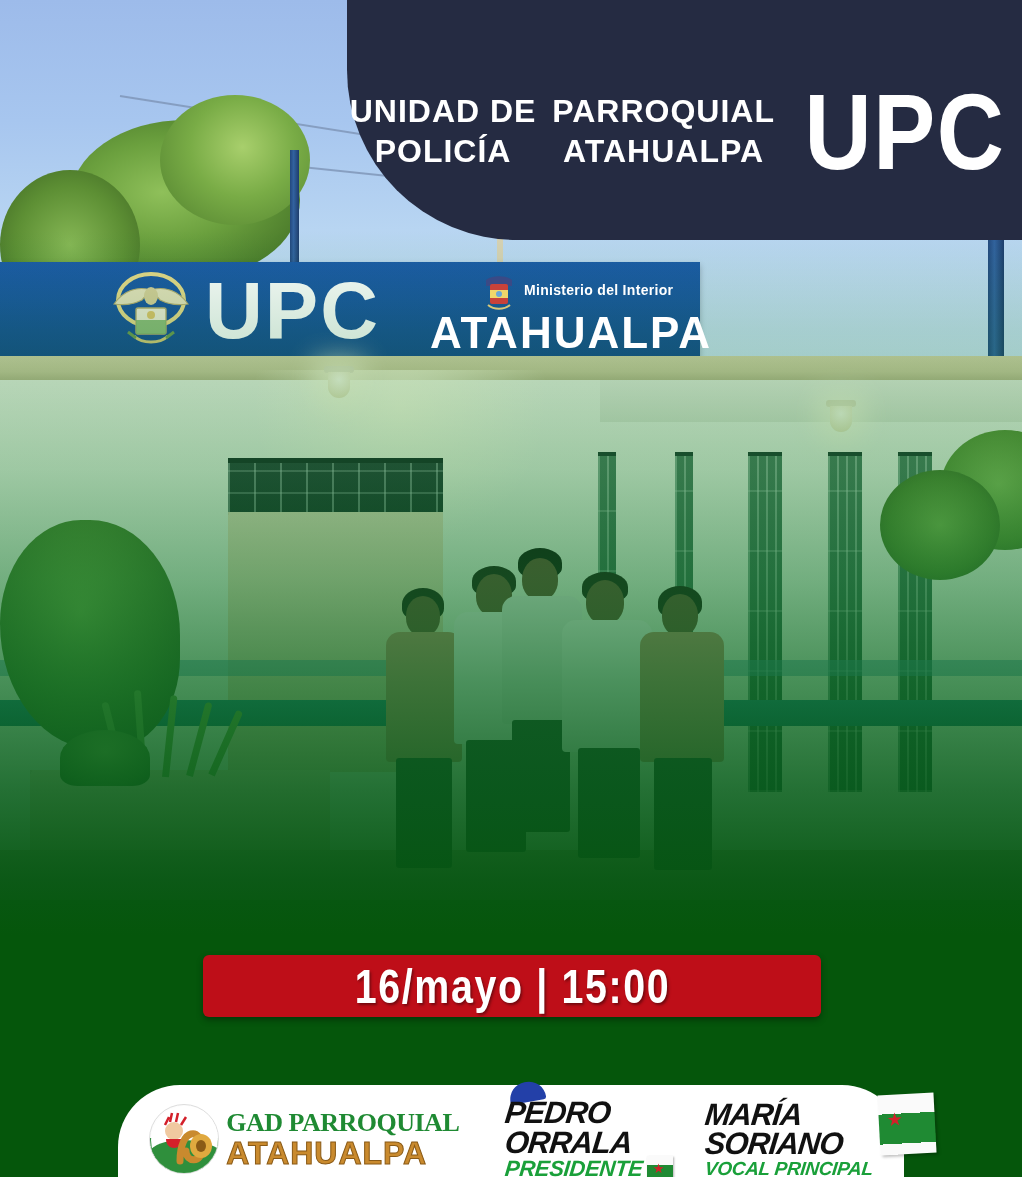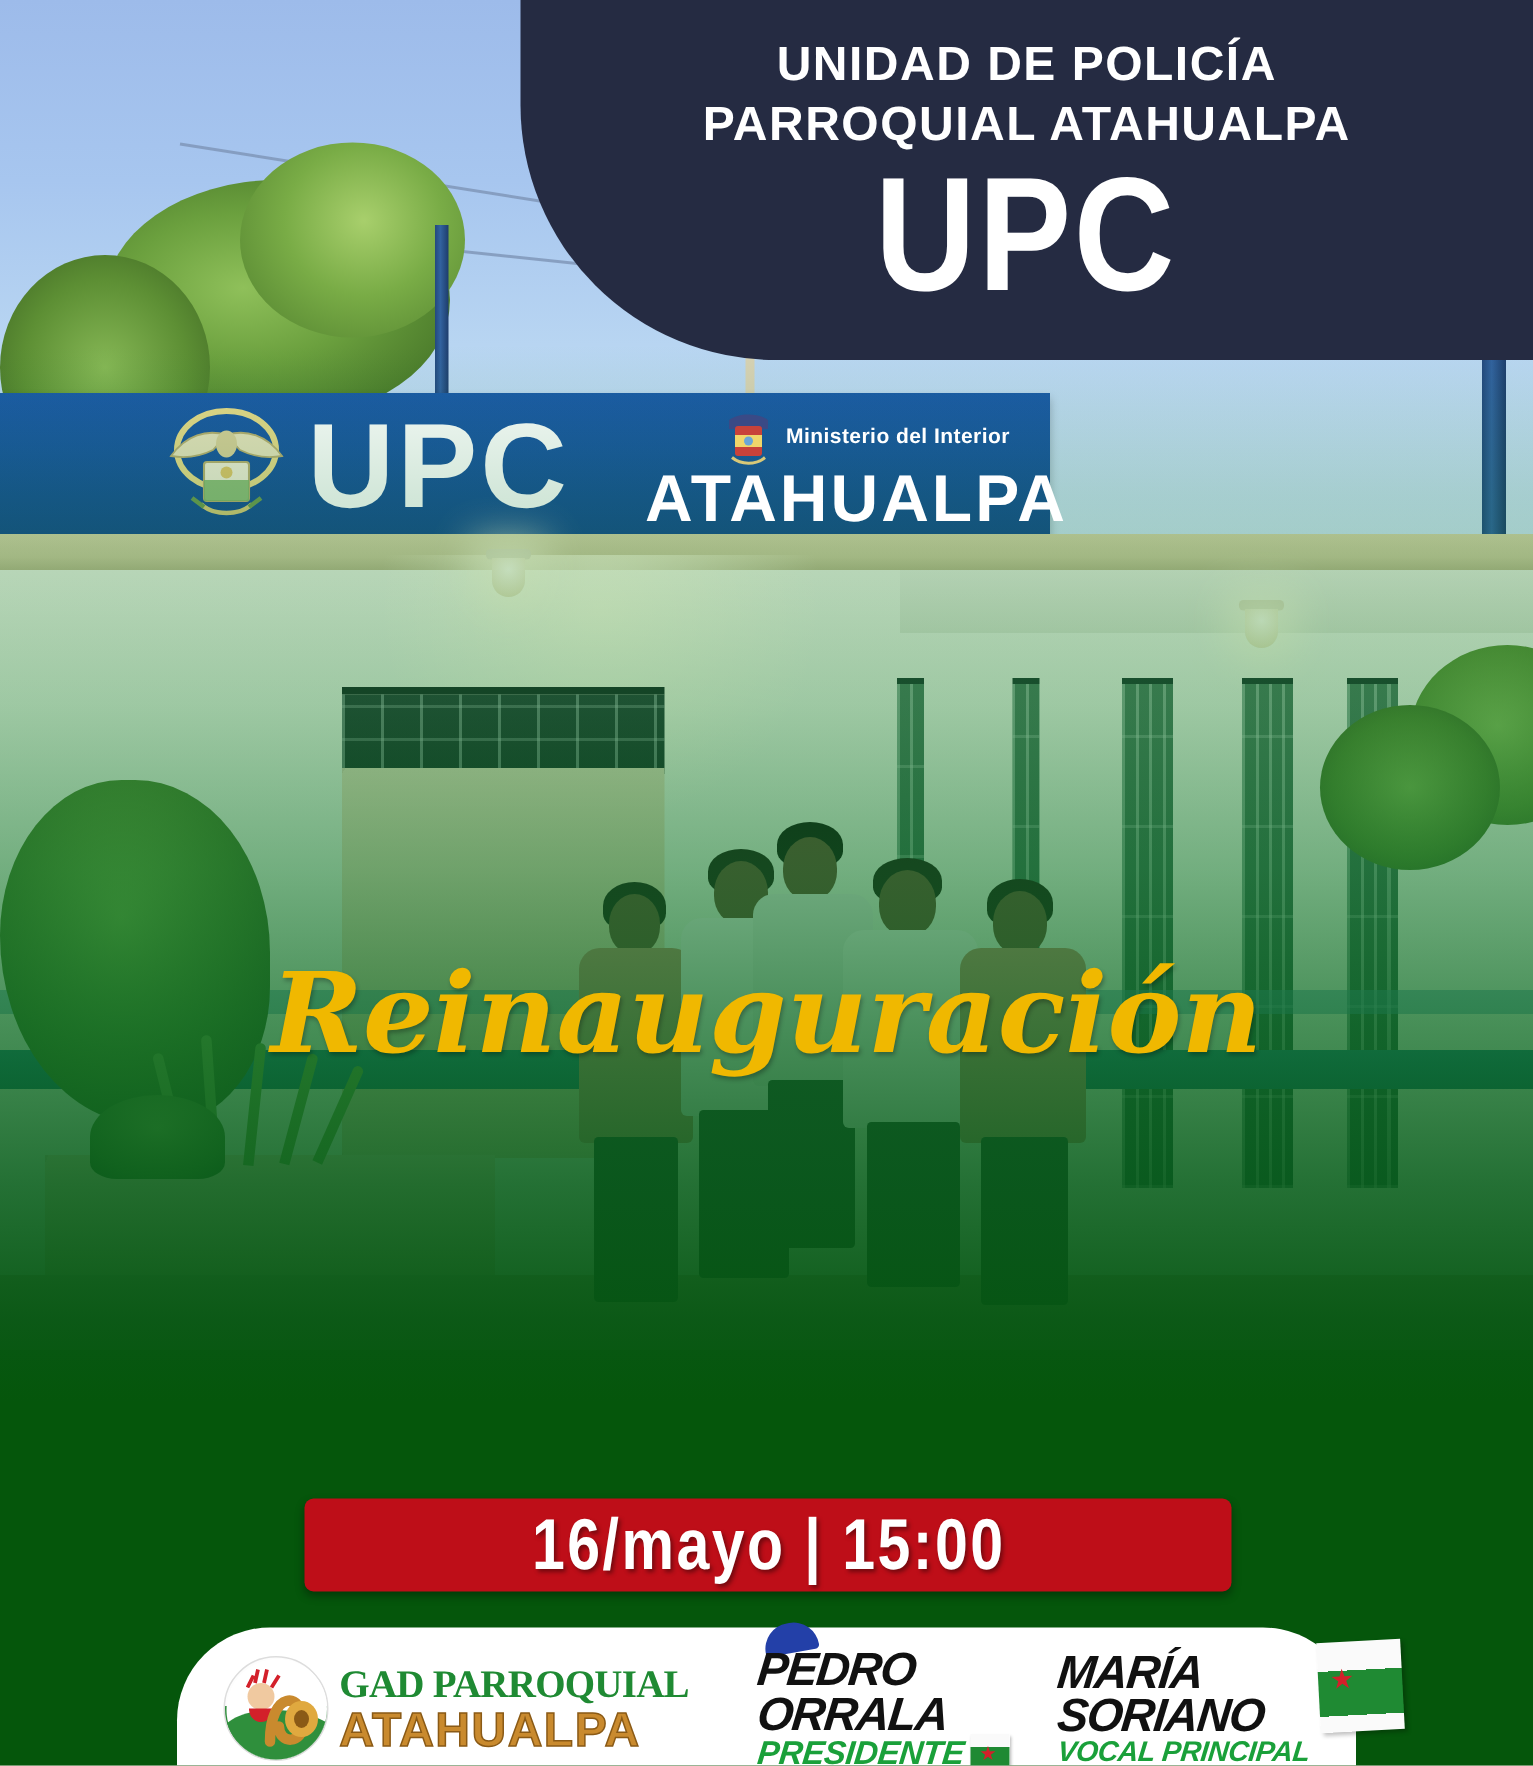--- a/index.html
+++ b/index.html
@@ -175,21 +175,21 @@
       #05560b 1177px);
   }
 
   
   .header{
     position:absolute; right:0; top:0;
     width:675px; height:240px;
     background:#252b42;
     border-bottom-left-radius:170px;
     z-index:20;
-    display:flex; flex-direction:column; align-items:center; justify-content:flex-start;
+    display:flex; flex-direction:row; align-items:center; justify-content:flex-start;
     padding-top:22px;
   }
   .header .l1, .header .l2{
     color:#ffffff; font-weight:bold; letter-spacing:1px;
     font-size:32px; line-height:40px; text-align:center;
     font-family:"Liberation Sans", sans-serif;
   }
   .header .upc{
     color:#ffffff; font-weight:bold; font-size:108px; line-height:104px;
     letter-spacing:2px; margin-top:2px;
@@ -219,21 +219,20 @@
   }
   .headline div{ transform:scaleX(.97); }
 
   .datebar{
     position:absolute; left:203px; top:955px;
     width:618px; height:62px;
     background:#be0e18;
     border-radius:6px;
     display:flex; align-items:center; justify-content:center;
     box-shadow:0 3px 6px rgba(0,0,0,.35);
-    margin-top:44px;
   }
   .datebar span{
     color:#ffffff; font-weight:bold; font-size:48px; letter-spacing:2px;
     font-family:"Liberation Sans", sans-serif;
     transform:scaleX(.82); display:inline-block;
     text-shadow:2px 2px 3px rgba(0,0,0,.4);
   }
 
   
   .footer{
@@ -395,21 +394,20 @@
   <div class="green-wash"></div>
 
   <div class="header">
     <div class="l1">UNIDAD DE POLICÍA</div>
     <div class="l2">PARROQUIAL ATAHUALPA</div>
     <div class="upc">UPC</div>
   </div>
 
   <div class="content">
 
-    <div class="script">Reinauguración</div>
 
 
     <div class="datebar">
       <span>16/mayo | 15:00</span>
     </div>
   </div>
 
   <div class="footer">
 
     <div class="logo gad">

